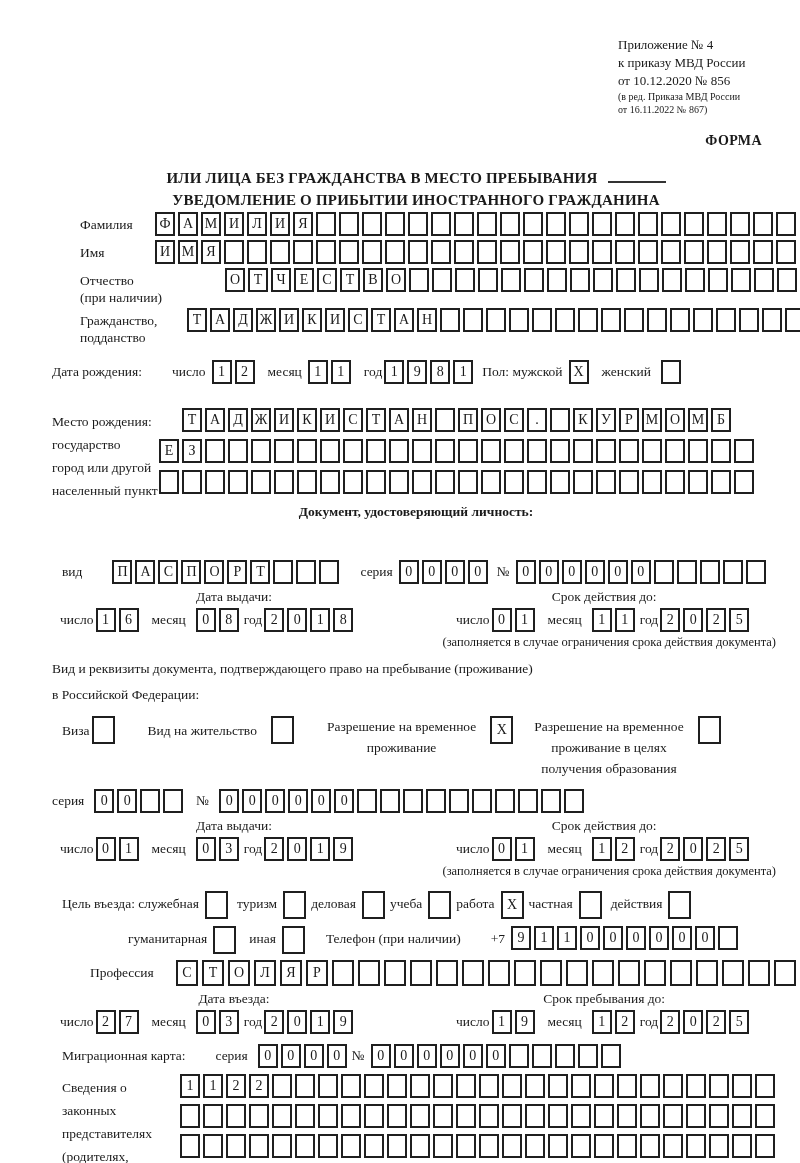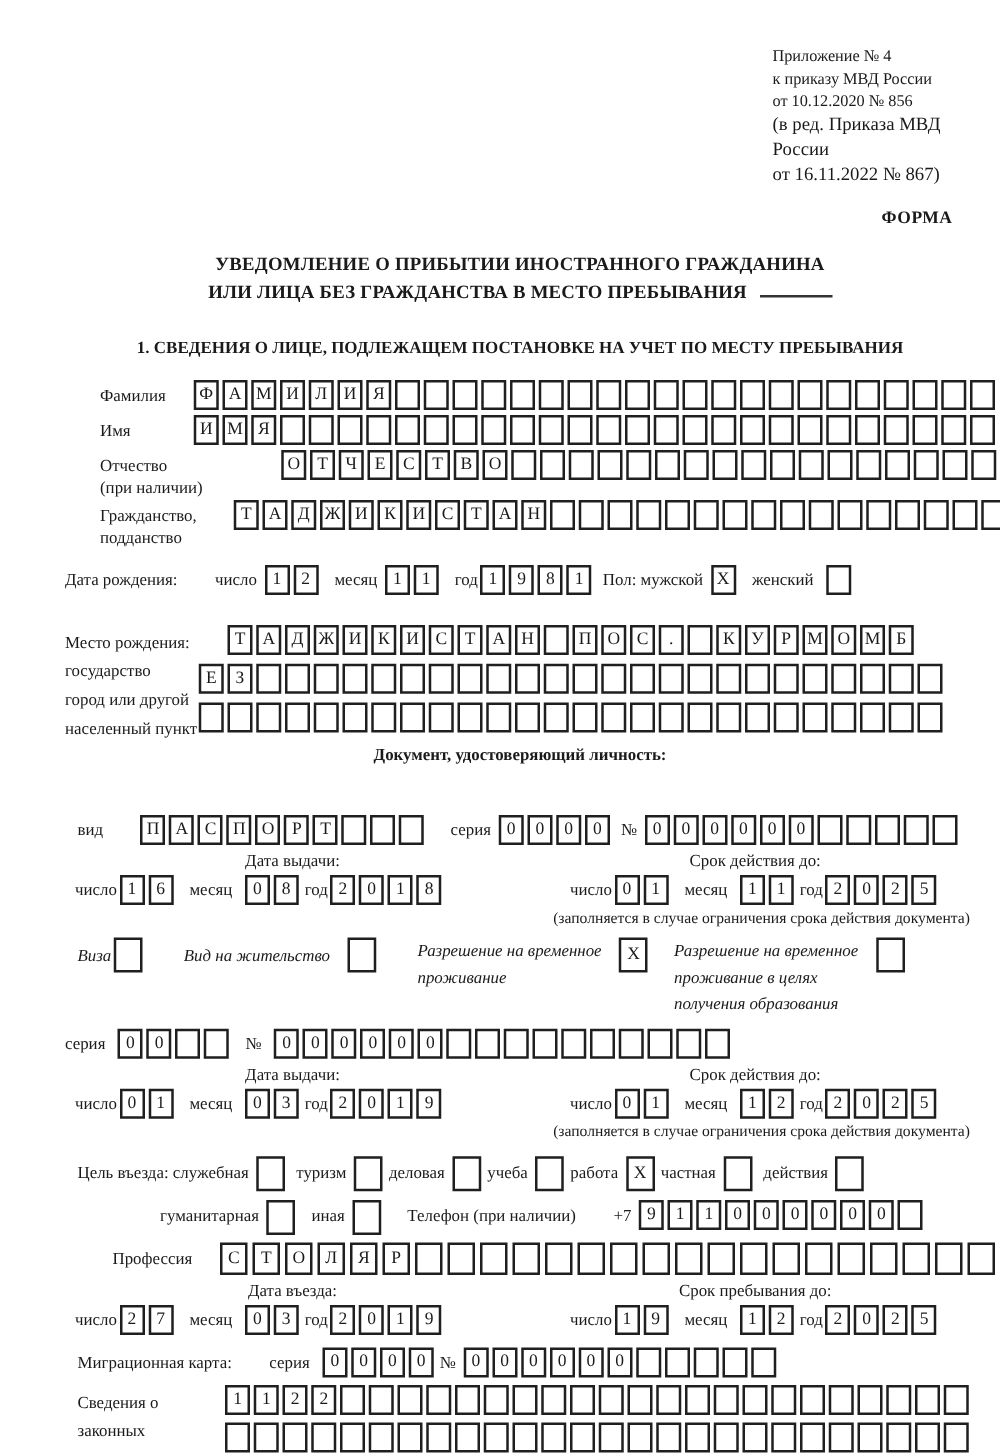--- a/index.html
+++ b/index.html
@@ -2,21 +2,21 @@
 <html><head>
 <meta charset="utf-8">
 <style>
   * { box-sizing: border-box; margin: 0; padding: 0; }
   html, body { width: 800px; height: 1163px; background: #ffffff; overflow: hidden; }
   body { color: #1a1a1a; font-family: "Liberation Serif", "DejaVu Serif", serif; font-size: 13.5px; }
   .page { width: 800px; height: 1091px; padding: 36px 20px 0 52px; }
 
   
   .hdr { margin-left: 566px; width: 180px; font-size: 13px; line-height: 1.38; }
-  .hdr .amend { margin-top: 3px; font-size: 15px; line-height: 1.35; margin-top: 0; }
+  .hdr .amend { margin-top: 3px; font-size: 10px; line-height: 1.35; margin-top: 0; }
   .hdr .amend:first-of-type { margin-top: 4px; }
   .forma { text-align: right; padding-right: 18px; font-weight: bold; font-size: 14px; margin-top: 16px; letter-spacing: .4px; }
 
   .title { text-align: center; font-weight: bold; font-size: 15px; line-height: 1.5; margin-top: 18px; letter-spacing: .2px; }
   .blank { display: inline-block; width: 58px; border-bottom: 2px solid #333; margin-left: 10px; vertical-align: baseline; }
   .sec { text-align: center; font-weight: bold; font-size: 13.6px; margin-top: 24px; margin-bottom: 18px; }
 
   
   .row { display: flex; align-items: flex-start; margin-bottom: 4px; }
   .lbl { line-height: 17px; padding-top: 4px; flex: none; margin-left: 28px; }
@@ -46,23 +46,23 @@
   .dp { display: flex; margin-top: 5px; }
   .dp-left { width: 356px; flex: none; padding-left: 8px; }
   .dp-right { padding-left: 48px; }
   .dp-head { text-align: center; margin-bottom: 3px; }
   .note-r { text-align: right; font-size: 12.5px; margin-top: 3px; padding-right: 4px; }
 
   .para { line-height: 26px; margin-top: 6px; }
 
   
   .cbrow { display: flex; align-items: flex-start; margin-top: 8px; margin-bottom: 10px; padding-left: 10px; }
-  .cbrow .t { padding-top: 7px; font-style: italic; }
+  .cbrow .t { padding-top: 7px; }
   .cb .cell { width: 23px; height: 28px; }
-  .cb-multi { text-align: left; line-height: 21px; padding-top: 0 !important; }
+  .cb-multi { text-align: center; line-height: 21px; padding-top: 0 !important; }
 
   
   .goal { display: flex; align-items: flex-start; margin-top: 12px; }
   .goal .t { padding-top: 5px; flex: none; }
   .goal .strip { margin-left: 6px; }
   .goal2 { padding-left: 76px; margin-top: 7px; }
 
   .wide .cell { width: 22px; margin-right: 4px; height: 26px; }
 
   
@@ -79,27 +79,26 @@
     <div>Приложение № 4</div>
     <div>к приказу МВД России</div>
     <div>от 10.12.2020 № 856</div>
     <div class="amend">(в ред. Приказа МВД России</div>
     <div class="amend">от 16.11.2022 № 867)</div>
   </div>
 
   <div class="forma">ФОРМА</div>
 
   <div class="title">
-    <div>УВЕДОМЛЕНИЕ О ПРИБЫТИИ ИНОСТРАННОГО ГРАЖДАНИНА</div>
     <div>
       <span>ИЛИ ЛИЦА БЕЗ ГРАЖДАНСТВА В МЕСТО ПРЕБЫВАНИЯ</span><span class="blank"></span>
     </div>
-  </div>
-
-  <div class="sec">1. СВЕДЕНИЯ О ЛИЦЕ, ПОДЛЕЖАЩЕМ ПОСТАНОВКЕ НА УЧЕТ ПО МЕСТУ ПРЕБЫВАНИЯ</div>
+    <div>УВЕДОМЛЕНИЕ О ПРИБЫТИИ ИНОСТРАННОГО ГРАЖДАНИНА</div>
+  </div>
+
 
   <div class="row">
     <div class="lbl w75">Фамилия</div>
     <div class="strip">
         <span class="cell">Ф</span>
         <span class="cell">А</span>
         <span class="cell">М</span>
         <span class="cell">И</span>
         <span class="cell">Л</span>
         <span class="cell">И</span>
@@ -434,20 +433,24 @@
             <span class="cell">2</span>
             <span class="cell">0</span>
             <span class="cell">2</span>
             <span class="cell">5</span>
           </span>
       </div>
     </div>
   </div>
   <div class="note-r">(заполняется в случае ограничения срока действия документа)</div>
 
+  <div class="para">
+    <div>Вид и реквизиты документа, подтверждающего право на пребывание (проживание)</div>
+    <div>в Российской Федерации:</div>
+  </div>
 
   <div class="cbrow cb">
     <span class="t">Виза</span>
     <span class="strip ml2">
         <span class="cell"></span>
       </span>
     <span class="t ml30">Вид на жительство</span>
     <span class="strip ml14">
         <span class="cell"></span>
       </span>

